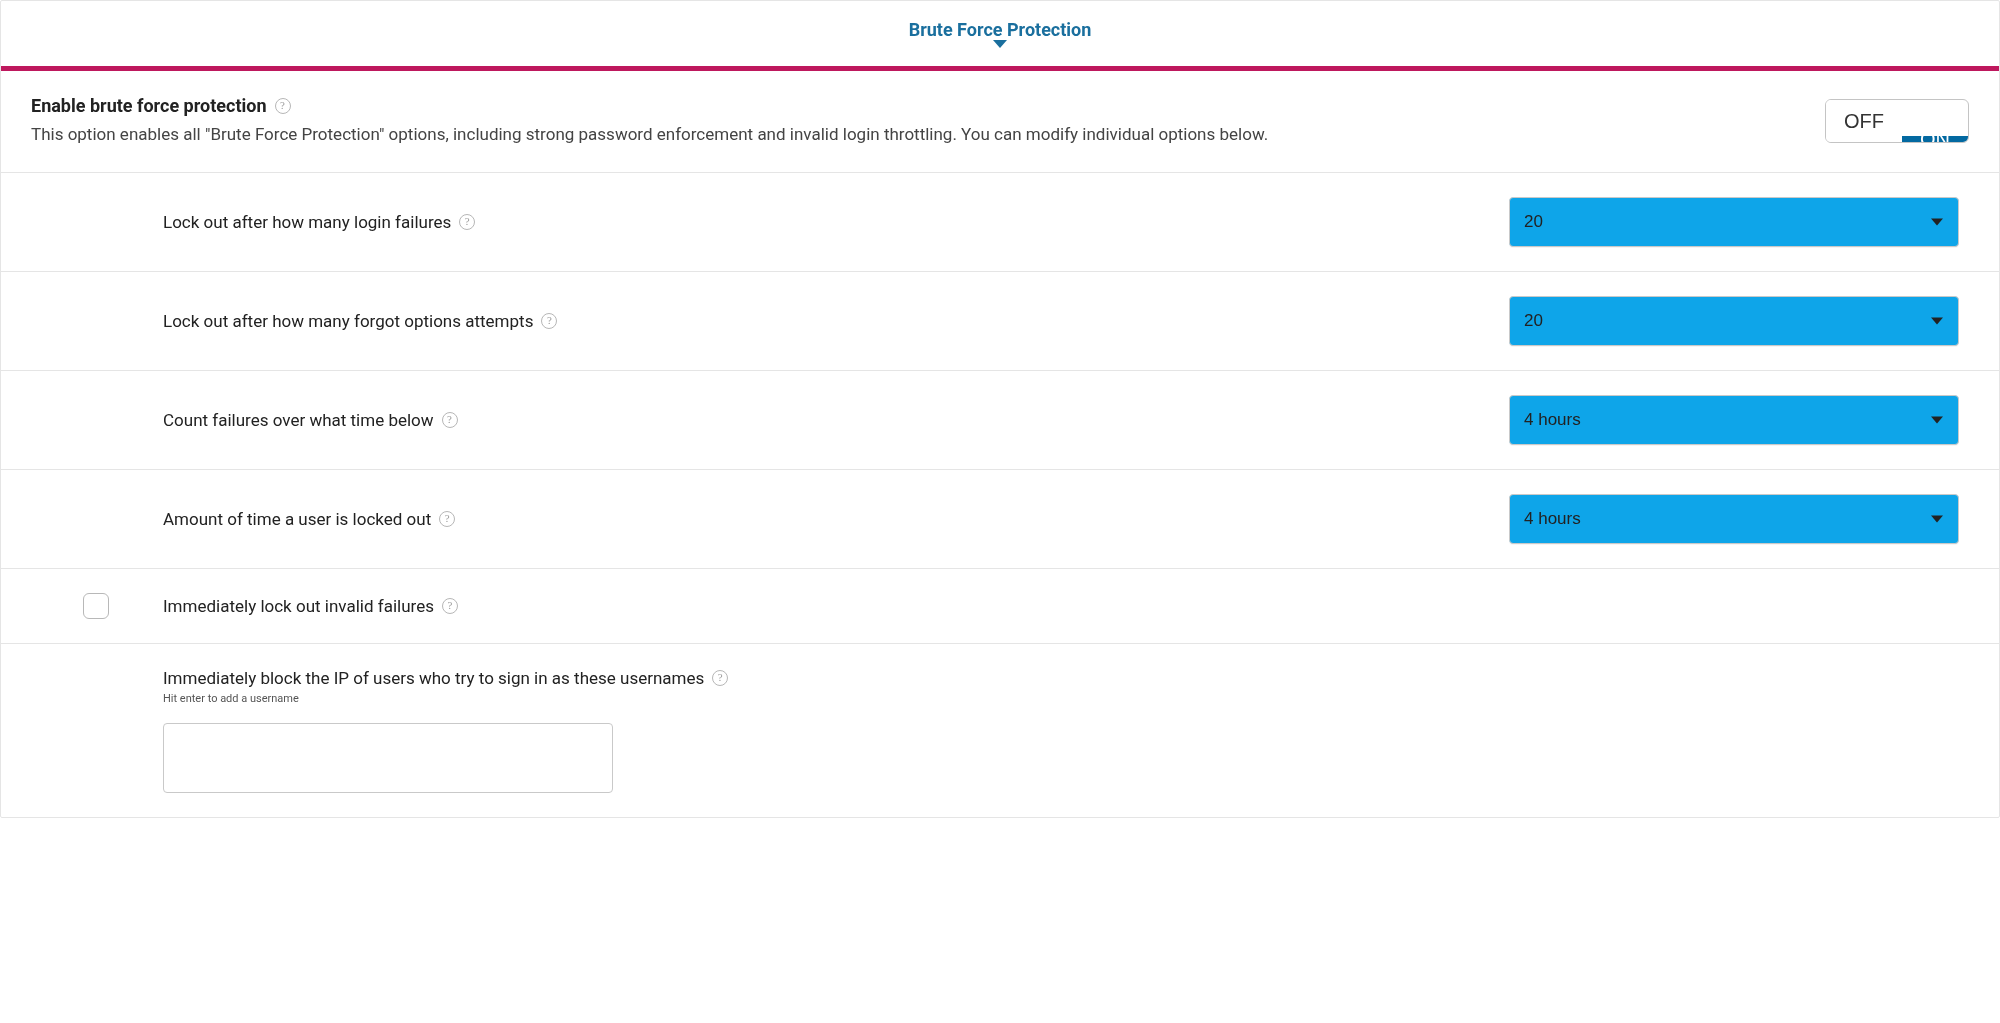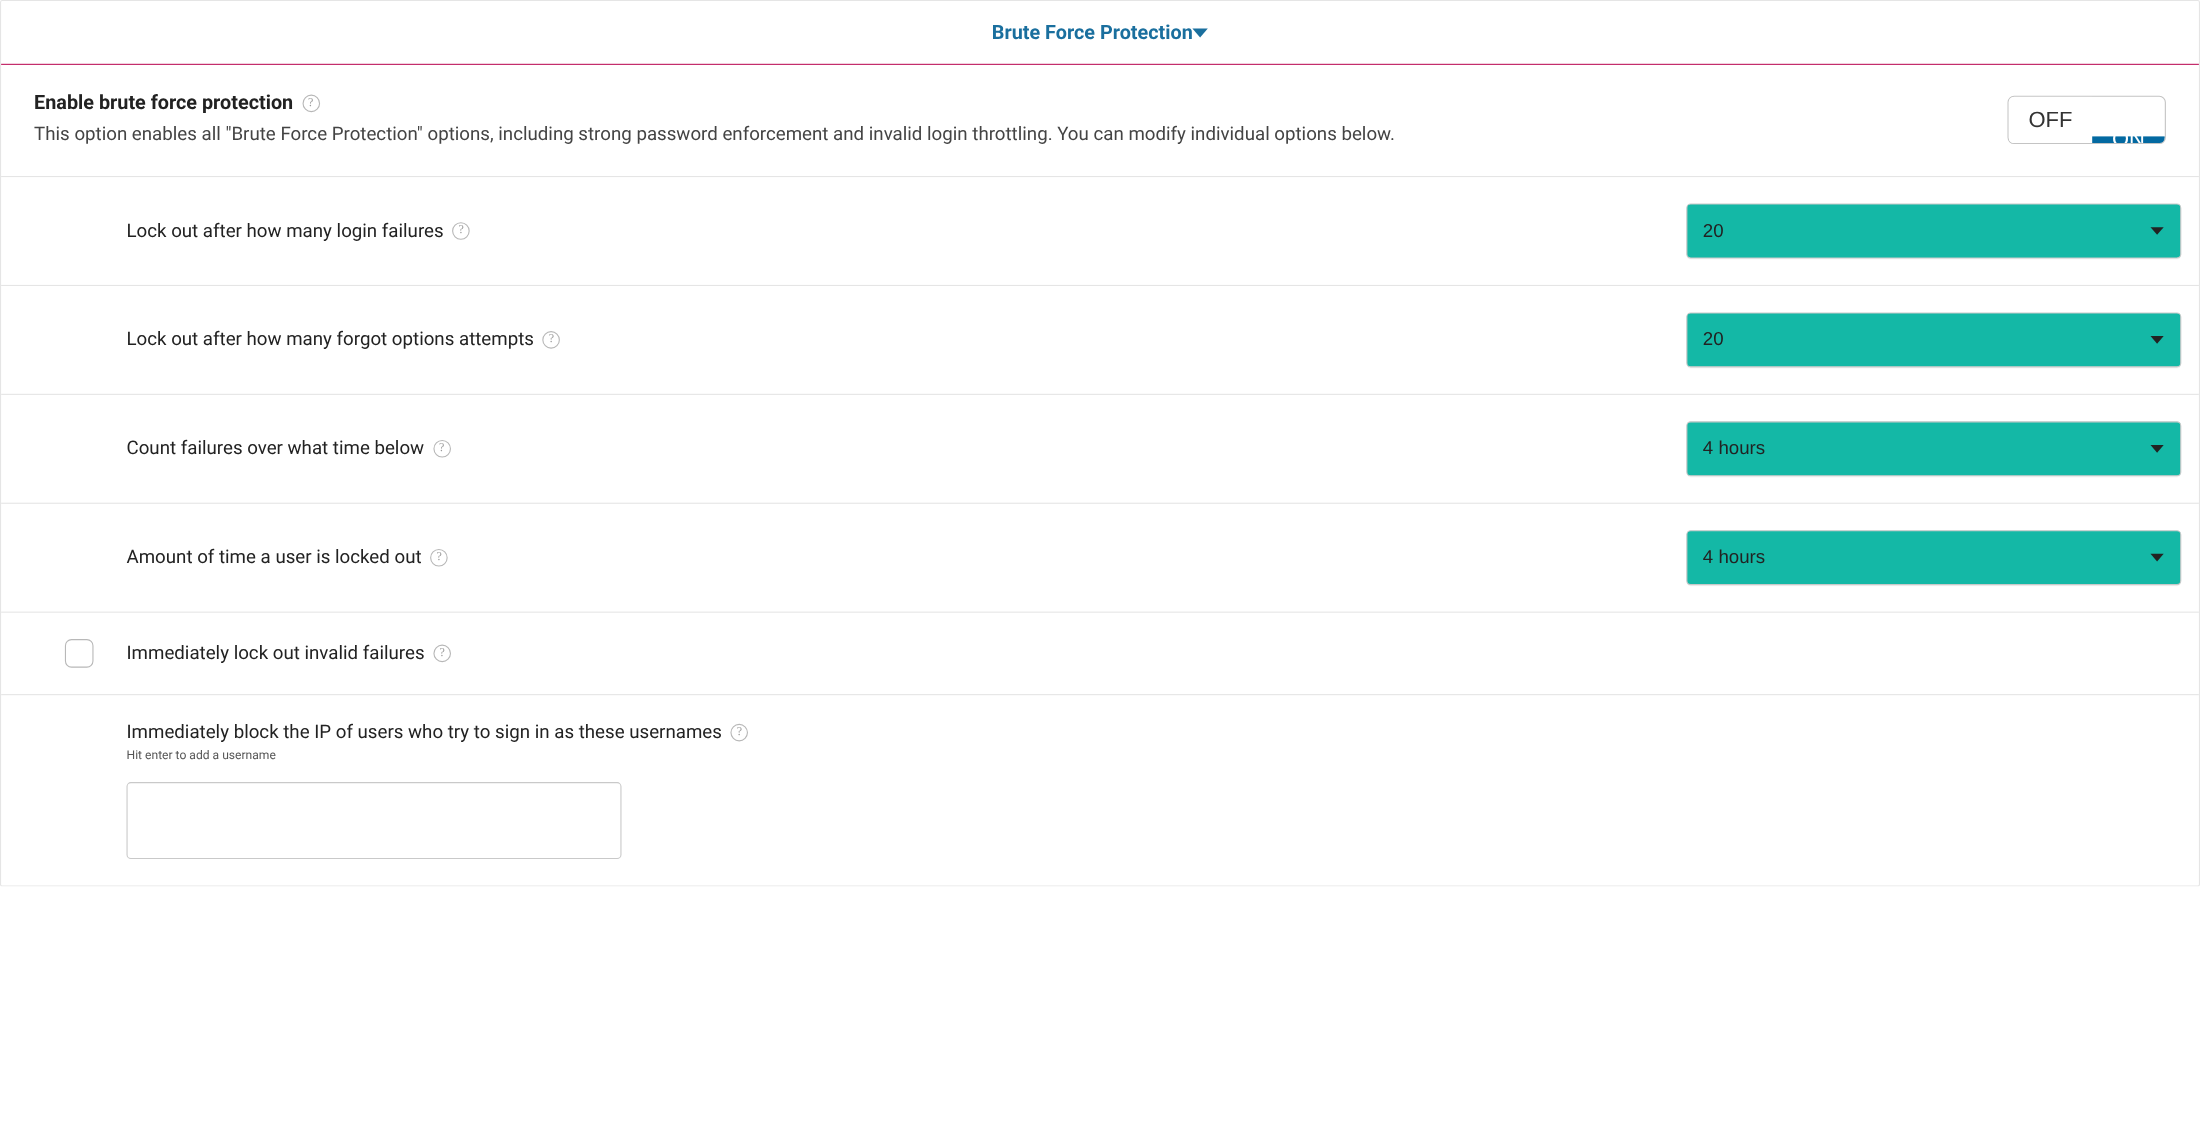--- a/index.html
+++ b/index.html
@@ -9,24 +9,25 @@
     color: #222;
     background: #fff;
   }
   .panel {
     border: 1px solid #e5e5e5;
     border-radius: 2px;
   }
   .panel-header {
     display: flex;
     align-items: center;
-    justify-content: center;
+    justify-content: flex-end;
     padding: 18px 30px;
-    border-bottom: 1px solid #be185d;
+    border-bottom: 5px solid #be185d;
     cursor: pointer;
+    flex-direction: column;
   }
   .panel-title {
     font-size: 18px;
     font-weight: 700;
     color: #1a6f9e;
   }
   .caret-down {
     width: 0; height: 0;
     border-left: 7px solid transparent;
     border-right: 7px solid transparent;
@@ -38,23 +39,23 @@
     align-items: center;
     justify-content: center;
     padding: 24px 30px;
     border-bottom: 1px solid #e5e5e5;
     gap: 30px;
   }
 
   .row-indent {
     display: flex;
     align-items: center;
-    padding: 24px 16px;
+    padding: 24px 40px;
     border-bottom: 1px solid #e5e5e5;
-    gap: 8px;
+    gap: 32px;
   }
   .row-indent.no-border { border-bottom: none; }
   .spacer-check {
     width: 90px;
     display:flex;
     justify-content:center;
     padding-left:20px;
   }
   .row-indent .label-col { padding-left: 0; }
 
@@ -134,21 +135,21 @@
   .select {
     position: relative;
     width: 100%;
   }
   .select select {
     width: 100%;
     height: 50px;
     padding: 0 40px 0 14px;
     font-size: 17px;
     color: #222;
-    background: #14b8a6;
+    background: #0ea5e9;
     border: 1px solid #c9c9c9;
     border-radius: 4px;
     appearance: none;
     -webkit-appearance: none;
     cursor: pointer;
     box-shadow: 0 1px 0 rgba(0,0,0,0.04);
   }
   .select::after {
     content: "";
     position: absolute;

